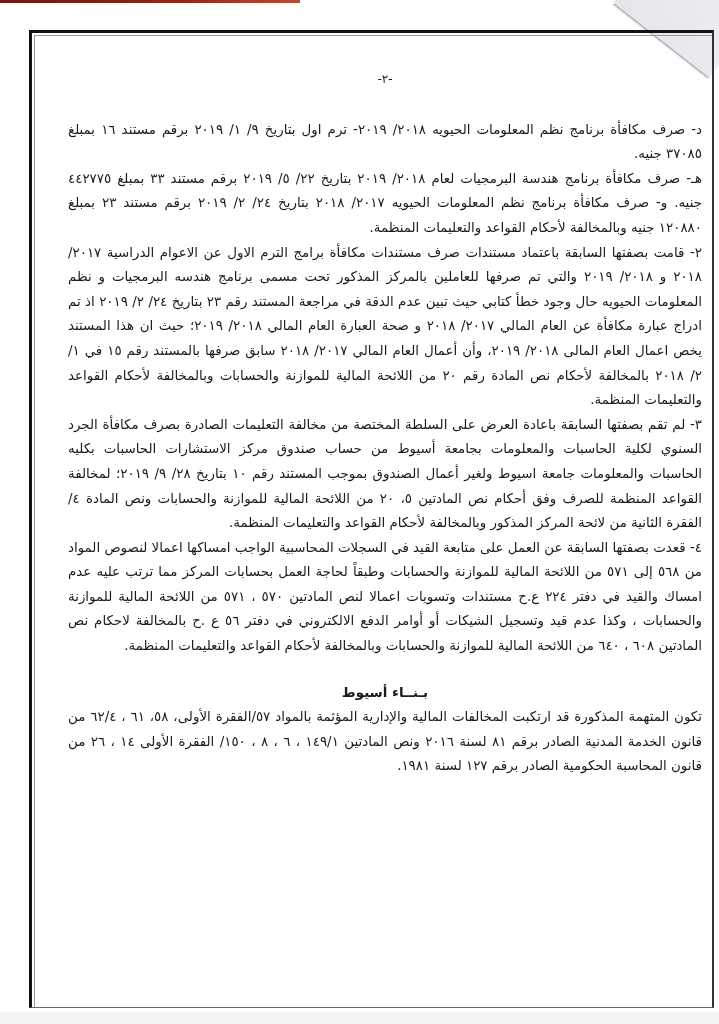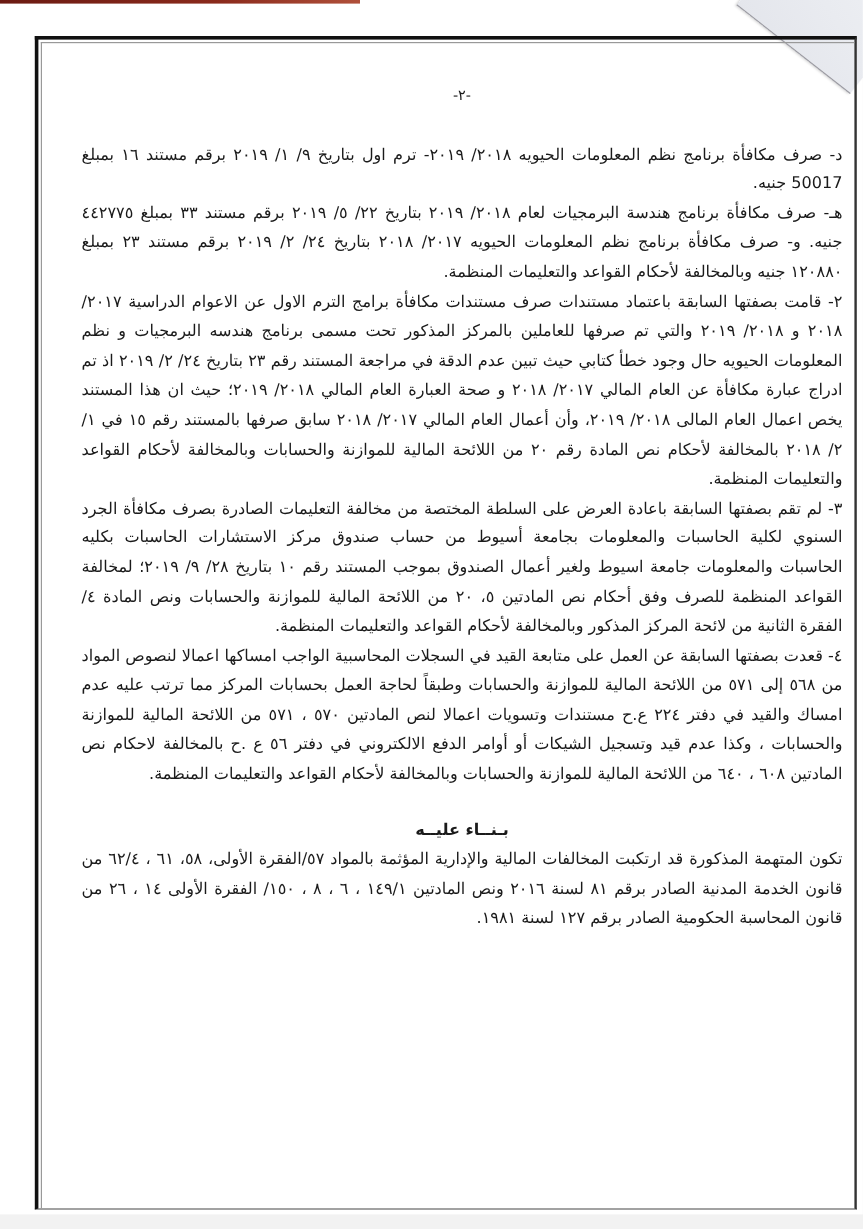--- a/index.html
+++ b/index.html
@@ -90,23 +90,23 @@
 <div class="page">
   <div class="top-strip"></div>
   <div class="fold"></div>
 
   <div class="frame">
     <div class="frame-inner"></div>
 
     <div class="content">
       <div class="page-number">-٢-</div>
 
-      <p class="para">د- صرف مكافأة برنامج نظم المعلومات الحيويه ٢٠١٨/ ٢٠١٩- ترم اول بتاريخ ٩/ ١/ ٢٠١٩ برقم مستند ١٦ بمبلغ 50017 جنيه.</p>
+      <p class="para">د- صرف مكافأة برنامج نظم المعلومات الحيويه ٢٠١٨/ ٢٠١٩- ترم اول بتاريخ ٩/ ١/ ٢٠١٩ برقم مستند ١٦ بمبلغ ٣٧٠٨٥ جنيه.</p>
       <p class="para">هـ- صرف مكافأة برنامج هندسة البرمجيات لعام ٢٠١٨/ ٢٠١٩ بتاريخ ٢٢/ ٥/ ٢٠١٩ برقم مستند ٣٣ بمبلغ ٤٤٢٧٧٥ جنيه. و- صرف مكافأة برنامج نظم المعلومات الحيويه ٢٠١٧/ ٢٠١٨ بتاريخ ٢٤/ ٢/ ٢٠١٩ برقم مستند ٢٣ بمبلغ ١٢٠٨٨٠ جنيه وبالمخالفة لأحكام القواعد والتعليمات المنظمة.</p>
       <p class="para">٢- قامت بصفتها السابقة باعتماد مستندات صرف مستندات مكافأة برامج الترم الاول عن الاعوام الدراسية ٢٠١٧/ ٢٠١٨ و ٢٠١٨/ ٢٠١٩ والتي تم صرفها للعاملين بالمركز المذكور تحت مسمى برنامج هندسه البرمجيات و نظم المعلومات الحيويه حال وجود خطأ كتابي حيث تبين عدم الدقة في مراجعة المستند رقم ٢٣ بتاريخ ٢٤/ ٢/ ٢٠١٩ اذ تم ادراج عبارة مكافأة عن العام المالي ٢٠١٧/ ٢٠١٨ و صحة العبارة العام المالي ٢٠١٨/ ٢٠١٩؛ حيث ان هذا المستند يخص اعمال العام المالى ٢٠١٨/ ٢٠١٩، وأن أعمال العام المالي ٢٠١٧/ ٢٠١٨ سابق صرفها بالمستند رقم ١٥ في ١/ ٢/ ٢٠١٨ بالمخالفة لأحكام نص المادة رقم ٢٠ من اللائحة المالية للموازنة والحسابات وبالمخالفة لأحكام القواعد والتعليمات المنظمة.</p>
       <p class="para">٣- لم تقم بصفتها السابقة باعادة العرض على السلطة المختصة من مخالفة التعليمات الصادرة بصرف مكافأة الجرد السنوي لكلية الحاسبات والمعلومات بجامعة أسيوط من حساب صندوق مركز الاستشارات الحاسبات بكليه الحاسبات والمعلومات جامعة اسيوط ولغير أعمال الصندوق بموجب المستند رقم ١٠ بتاريخ ٢٨/ ٩/ ٢٠١٩؛ لمخالفة القواعد المنظمة للصرف وفق أحكام نص المادتين ٥، ٢٠ من اللائحة المالية للموازنة والحسابات ونص المادة ٤/ الفقرة الثانية من لائحة المركز المذكور وبالمخالفة لأحكام القواعد والتعليمات المنظمة.</p>
       <p class="para">٤- قعدت بصفتها السابقة عن العمل على متابعة القيد في السجلات المحاسبية الواجب امساكها اعمالا لنصوص المواد من ٥٦٨ إلى ٥٧١ من اللائحة المالية للموازنة والحسابات وطبقاً لحاجة العمل بحسابات المركز مما ترتب عليه عدم امساك والقيد في دفتر ٢٢٤ ع.ح مستندات وتسويات اعمالا لنص المادتين ٥٧٠ ، ٥٧١ من اللائحة المالية للموازنة والحسابات ، وكذا عدم قيد وتسجيل الشيكات أو أوامر الدفع الالكتروني في دفتر ٥٦ ع .ح بالمخالفة لاحكام نص المادتين ٦٠٨ ، ٦٤٠ من اللائحة المالية للموازنة والحسابات وبالمخالفة لأحكام القواعد والتعليمات المنظمة.</p>
 
-      <div class="heading">بـنــاء عليــه</div>
+      <div class="heading">بـنــاء أسيوط</div>
       <p class="para">تكون المتهمة المذكورة قد ارتكبت المخالفات المالية والإدارية المؤثمة بالمواد ٥٧/الفقرة الأولى، ٥٨، ٦١ ، ٦٢/٤ من قانون الخدمة المدنية الصادر برقم ٨١ لسنة ٢٠١٦ ونص المادتين ١٤٩/١ ، ٦ ، ٨ ، ١٥٠/ الفقرة الأولى ١٤ ، ٢٦ من قانون المحاسبة الحكومية الصادر برقم ١٢٧ لسنة ١٩٨١.</p>
     </div>
   </div>
 </div>
 
 </body></html>

